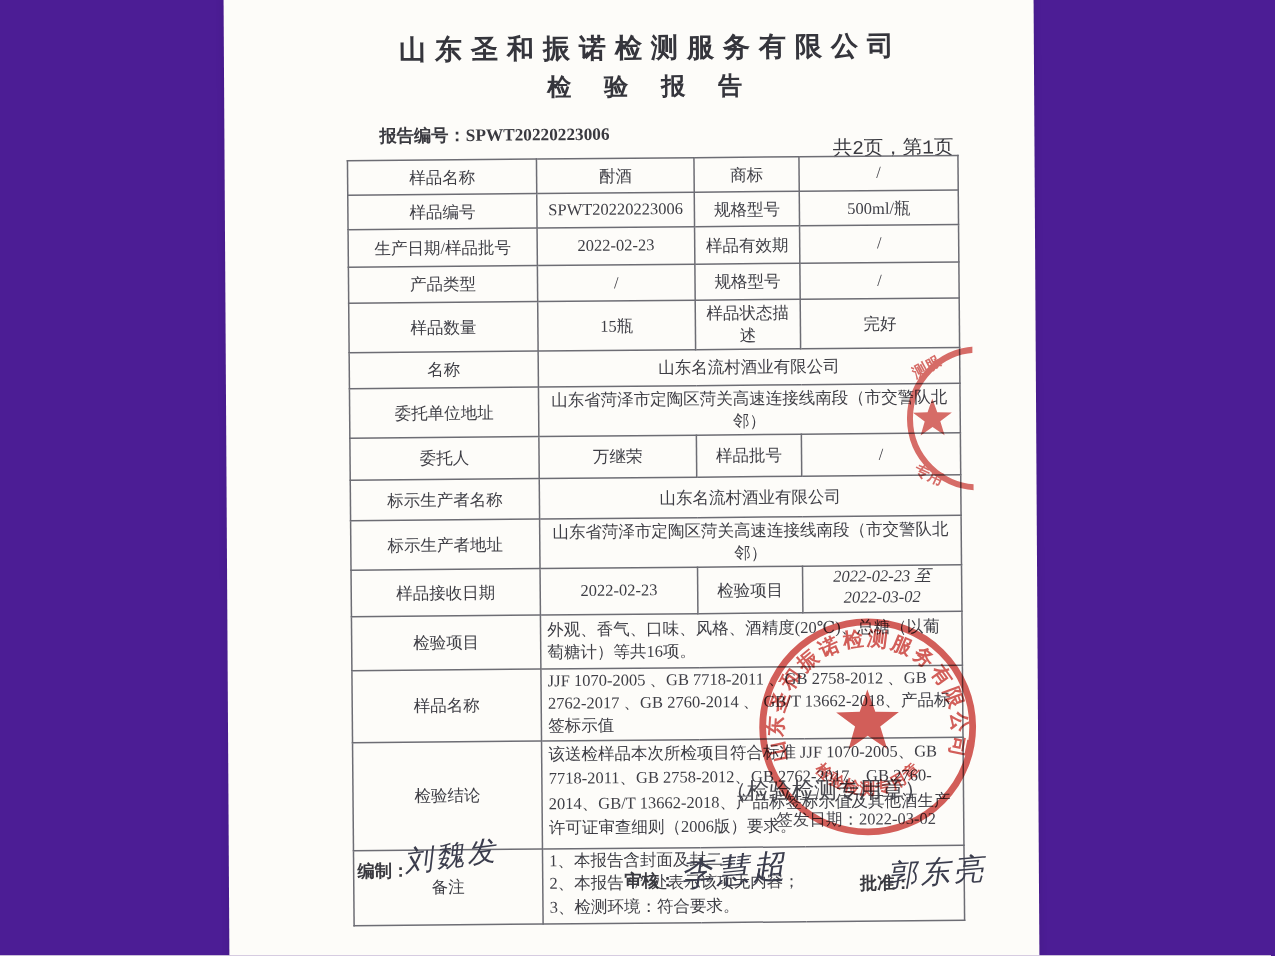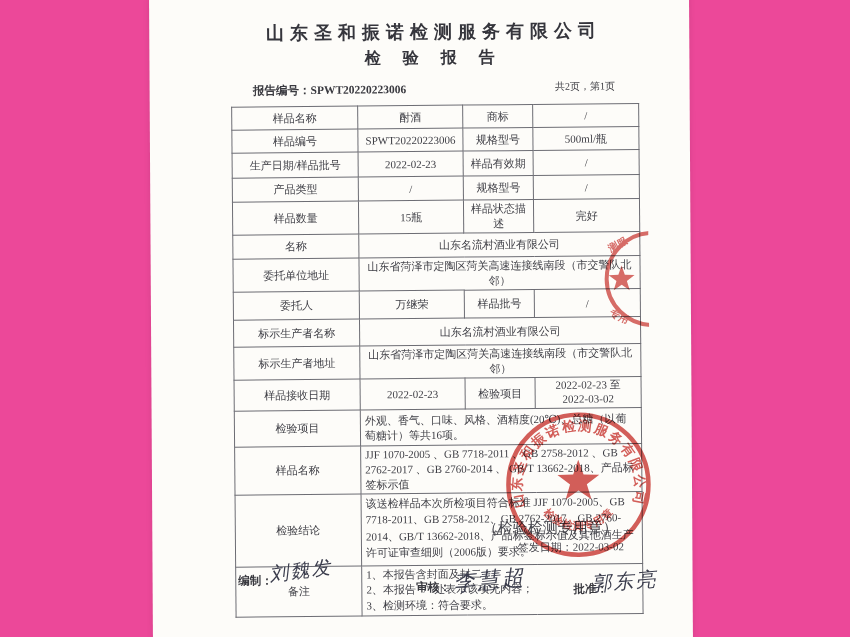--- a/index.html
+++ b/index.html
@@ -1,35 +1,35 @@
 <!DOCTYPE html>
 <html><head>
 <meta charset="utf-8">
 <style>
   html,body{margin:0;padding:0;background:#efefed;}
-  .screen{position:relative;width:850px;height:637px;background:#ec4899;overflow:hidden;
+  .screen{position:relative;width:850px;height:637px;background:#4c1d95;overflow:hidden;
           font-family:"Liberation Serif","DejaVu Serif",serif;color:#3c3c42;}
   .paper{position:absolute;left:151px;top:-4px;width:540px;height:648px;background:#fdfcf9;
          box-shadow:0 0 6px rgba(0,0,0,0.10);transform:rotate(-0.35deg);}
   .content{position:absolute;inset:0;transform:rotate(-0.15deg);}
 
   .company-title{position:absolute;left:82px;top:24px;width:407px;text-align:center;
       font-size:18px;font-weight:bold;letter-spacing:6px;color:#35353c;}
   .doc-title{position:absolute;left:82px;top:52px;width:407px;text-align:center;
       font-size:16px;font-weight:bold;letter-spacing:9px;color:#35353c;}
   .report-no{position:absolute;left:104px;top:86px;font-size:11.5px;font-weight:bold;color:#3a3a40;}
-  .pagination{position:absolute;left:406px;top:85px;width:86px;font-size:10px;color:#3a3a40;}
+  .pagination{position:absolute;left:406px;top:95px;width:86px;font-size:13px;color:#3a3a40;font-family:Liberation Mono, monospace;}
 
   table.rpt{position:absolute;left:82px;top:109px;width:407px;border-collapse:collapse;
       table-layout:fixed;font-size:11px;color:#3e3e45;}
   table.rpt td{border:1px solid #6d6d74;padding:1px 4px;overflow:hidden;}
   td.lbl{text-align:center;}
   td.val{text-align:center;}
   td.val-left{text-align:left;padding-left:8px;}
-  .preline{white-space:pre-line;line-height:1.25;}
+  .preline{white-space:pre-line;line-height:1.25;font-style:italic;}
   .small-lh{line-height:1.35;}
   td.concl-cell{position:relative;vertical-align:top;text-align:left;line-height:1.5;padding:3px 8px 2px 8px;}
   .seal-note{position:absolute;right:24px;bottom:24px;font-size:15px;color:#46464d;}
   .issue-date{position:absolute;right:18px;bottom:8px;font-size:11px;color:#46464d;}
   .remarks div{line-height:1.45;}
 
   .footer-item{position:absolute;font-size:11.5px;font-weight:bold;color:#3a3a40;}
   .sig{position:absolute;font-size:19px;color:#3b3d4d;font-style:italic;
        font-family:"DejaVu Serif","Liberation Serif",serif;letter-spacing:2px;}
 

